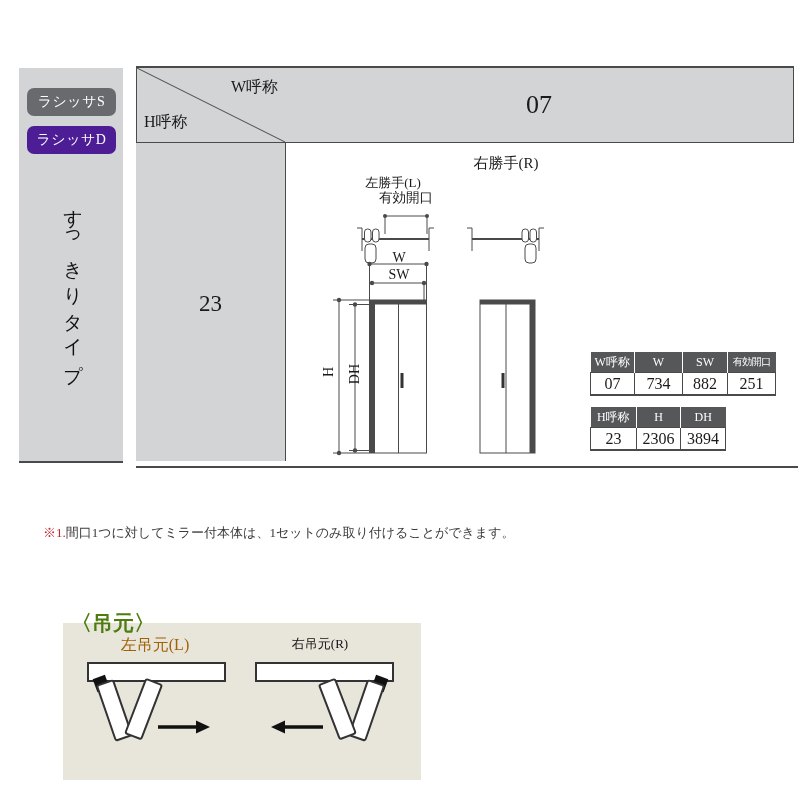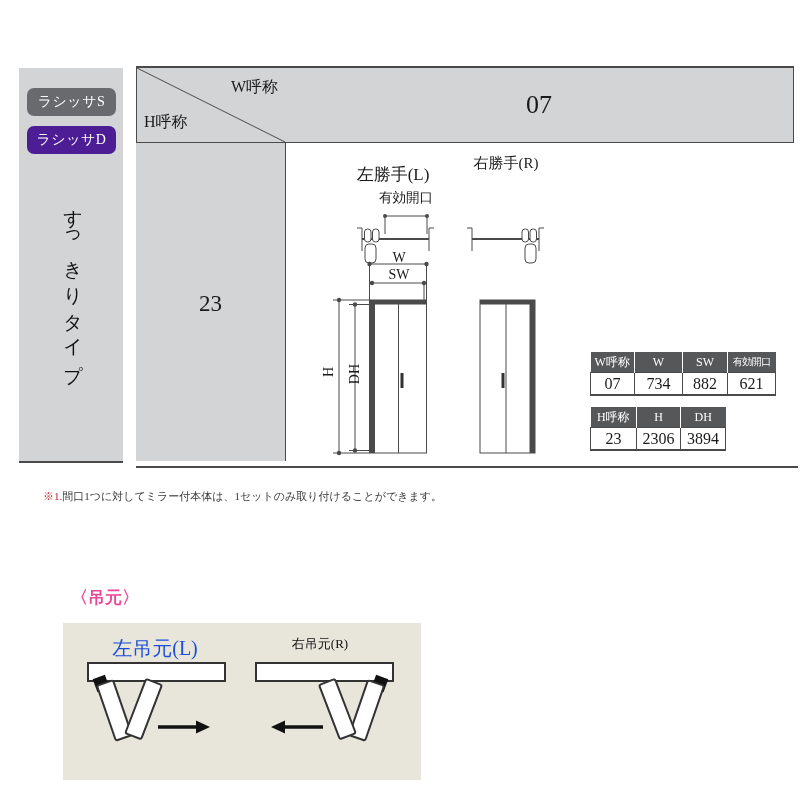--- a/index.html
+++ b/index.html
@@ -26,48 +26,48 @@
   #w-cell{left:277px;top:66px;width:509px;height:77px;background:#d2d4d5;
           border:1px solid #4a4a4a;border-top-width:2px;border-left:none;box-sizing:border-box;
           display:flex;align-items:center;justify-content:center;font-size:26px;}
   #h-cell{left:128px;top:143px;width:150px;height:318px;background:#d2d4d5;
           border-right:1px solid #4a4a4a;box-sizing:border-box;}
   #h-cell span{position:absolute;left:0;top:148px;width:100%;text-align:center;font-size:23px;}
   #bottom-rule{left:128px;top:466px;width:662px;height:2px;background:#4a4a4a;}
 
   
   .dlabel{position:absolute;text-align:center;}
-  #lbl-left-hand{left:335px;top:163px;width:100px;font-size:17px;}
+  #lbl-left-hand{left:335px;top:174px;width:100px;font-size:13px;}
   #lbl-right-hand{left:448px;top:154px;width:100px;font-size:15px;}
   #lbl-opening{left:358px;top:189px;width:80px;font-size:13.5px;}
   #lbl-w{left:365px;top:250px;width:52px;font-size:14px;}
   #lbl-sw{left:365px;top:267px;width:52px;font-size:14px;}
   #lbl-h{left:308px;top:364px;width:26px;font-size:14px;transform:rotate(-90deg);}
   #lbl-dh{left:330px;top:366px;width:34px;font-size:14px;transform:rotate(-90deg);}
 
   
   .spec{position:absolute;border-collapse:collapse;table-layout:fixed;}
   #w-table{left:582px;top:352px;}
   #h-table{left:582px;top:407px;}
   .spec th{background:#565759;color:#fff;font-weight:normal;font-size:12px;height:20px;
            border-right:1px solid #fff;padding:0;}
   .spec th:last-child{border-right:none;}
   .spec th.tiny{font-size:10px;letter-spacing:-0.5px;}
   .spec td{border:1px solid #4a4a4a;border-bottom:2px solid #4a4a4a;font-size:16px;
            text-align:center;height:21px;padding:0;background:#fff;}
 
   
-  #notes{left:35px;top:488px;width:700px;font-size:11px;line-height:17.5px;color:#3a3a3a;}
+  #notes{left:35px;top:524px;width:700px;font-size:13px;line-height:17.5px;color:#3a3a3a;}
   .note-marker{color:#c1272d;}
   .note-indent{padding-left:28px;}
 
   
-  #hang-title{left:63px;top:586px;font-size:17px;font-weight:bold;color:#ec4899;}
+  #hang-title{left:63px;top:609px;font-size:21px;font-weight:bold;color:#4d7c0f;}
   #hang-box{left:55px;top:623px;width:358px;height:157px;background:#e8e6da;}
-  #hang-left-label{left:97px;top:635px;width:100px;font-size:20px;color:#1d4ed8;}
+  #hang-left-label{left:97px;top:635px;width:100px;font-size:16px;color:#a16207;}
   #hang-right-label{left:262px;top:635px;width:100px;font-size:13px;color:#111;}
 
   svg.overlay{position:absolute;left:0;top:0;pointer-events:none;}
 </style>
 </head>
 <body>
 
 <div id="page">
 
   <div id="sidebar" class="abs">
@@ -202,21 +202,21 @@
         <tr>
       <th>W呼称</th>
       <th>W</th>
       <th>SW</th>
       <th class="tiny">有効開口</th>
     </tr>
     <tr>
       <td>07</td>
       <td>734</td>
       <td>882</td>
-      <td>621</td>
+      <td>251</td>
     </tr>
   </tbody>
     </table>
 
   <table id="h-table" class="spec">
     <colgroup>
         <col style="width:46px">
         <col style="width:44px">
         <col style="width:45px">
       </colgroup>

